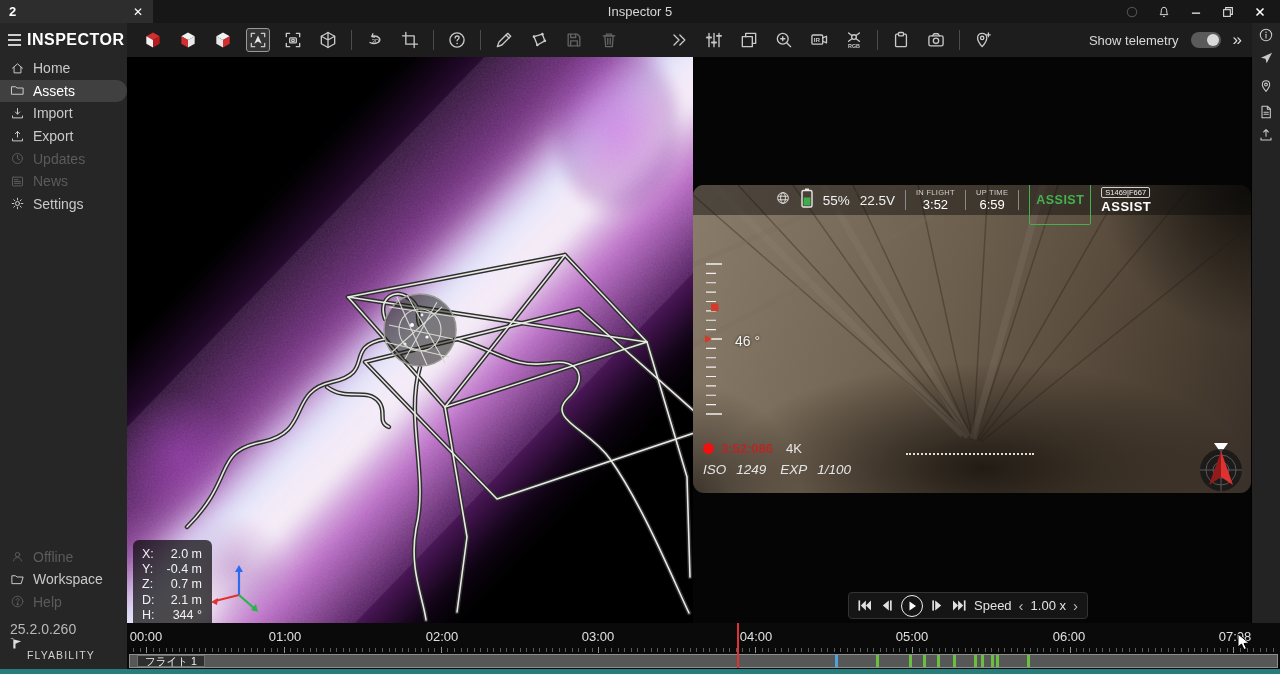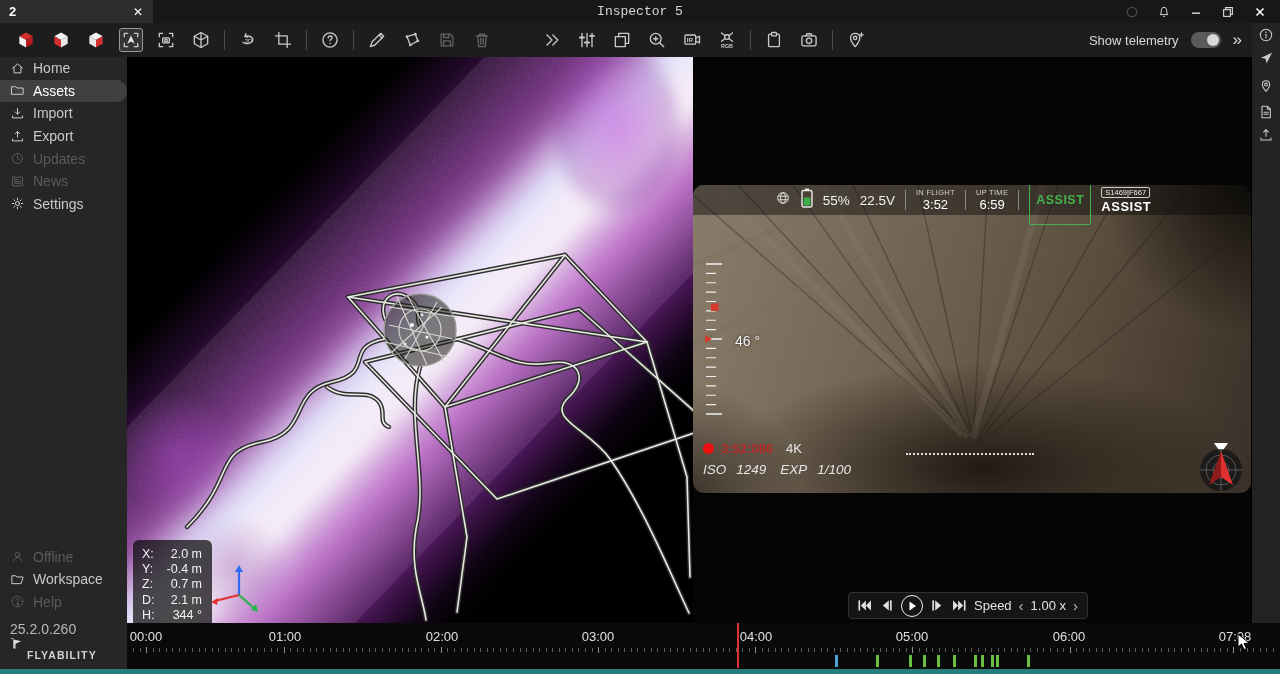--- a/index.html
+++ b/index.html
@@ -5,21 +5,21 @@
   * { margin:0; padding:0; box-sizing:border-box; }
   html,body { background:#000; }
   body { font-family:"Liberation Sans", sans-serif; }
   #app { position:relative; width:1280px; height:674px; background:#000; overflow:hidden; color:#ddd; }
 
   
   .titlebar { position:absolute; left:0; top:0; width:1280px; height:23px; background:#171717; }
   .tab { position:absolute; left:0; top:0; width:153px; height:23px; background:#2d2d2d; display:flex; align-items:center; }
   .tab-label { font-size:13px; font-weight:bold; color:#fff; margin-left:9px; flex:1; }
   .tab-close { color:#fff; font-size:12px; margin-right:10px; cursor:default; }
-  .win-title { position:absolute; left:0; right:0; top:0; height:23px; display:flex; align-items:center; justify-content:center; font-size:13px; color:#d6d6d6; pointer-events:none;font-family:Liberation Mono, monospace; }
+  .win-title { position:absolute; left:0; right:0; top:0; height:23px; display:flex; align-items:center; justify-content:center; font-size:13px; color:#d6d6d6; pointer-events:none; }
   .win-controls { position:absolute; right:0; top:0; height:23px; display:flex; align-items:center; gap:8px; padding-right:8px; }
   .win-controls .wc { width:24px; height:20px; display:flex; align-items:center; justify-content:center; }
   .wc svg { width:14px; height:14px; }
 
   
   .toolbar { position:absolute; left:0; top:23px; width:1280px; height:34px; background:#1d1d1d; display:flex; align-items:center; }
   .brand { width:127px; display:flex; align-items:center; gap:6px; padding-left:8px; background:#262626; height:34px; }
   .brand .burger { display:flex; flex-direction:column; gap:2.5px; }
   .brand .burger span { display:block; width:13px; height:2.5px; background:#cfcfcf; }
   .brand-name { font-size:16px; font-weight:bold; letter-spacing:.5px; color:#fff; }
@@ -49,21 +49,21 @@
   .side-item svg { width:15px; height:15px; flex:0 0 15px; }
   .side-item.active { background:#404040; border-radius:0 12px 12px 0; color:#fff; }
   .side-item.disabled { color:#5b5b5b; }
   .side-item.disabled svg * { stroke:#5b5b5b; }
   .side-item .grow { flex:1; }
   .side-item .chev { margin-right:8px; color:#bbb; font-size:13px; }
   .side-footer { position:absolute; left:0; bottom:56px; width:141px; }
   .version { position:absolute; left:10px; bottom:32px; font-size:14px; color:#b9b9b9; }
   .flya { position:absolute; left:8px; bottom:8px; display:flex; align-items:center; gap:4px; }
   .flya svg { width:15px; height:15px; }
-  .flya span { font-size:10.5px; font-weight:bold; letter-spacing:1.1px; color:#d2d2d2;margin-top:24px; }
+  .flya span { font-size:10.5px; font-weight:normal; letter-spacing:1.1px; color:#d2d2d2;margin-top:24px; }
 
   
   .view3d { position:absolute; left:127px; top:57px; width:566px; height:566px; background:#000; overflow:hidden; }
   .beam { position:absolute; left:-230px; top:55px; width:1100px; height:430px; transform:rotate(-46deg);
     background:linear-gradient(to bottom, rgba(0,0,0,0) 0%, rgba(120,30,150,.25) 10%, rgba(190,70,215,.55) 28%, rgba(235,150,250,.85) 44%, rgba(250,240,255,.95) 54%, rgba(230,130,245,.8) 66%, rgba(170,50,200,.45) 82%, rgba(90,20,120,.15) 93%, rgba(0,0,0,0) 100%);
     filter:blur(7px); }
   .beam-core { position:absolute; left:-250px; top:268px; width:1000px; height:110px; transform:rotate(-46deg);
     background:linear-gradient(to bottom, rgba(255,255,255,0) 0%, rgba(225,245,255,.85) 40%, rgba(255,255,255,.75) 60%, rgba(255,255,255,0) 100%);
     filter:blur(9px); }
   .plume { position:absolute; left:400px; top:-20px; width:180px; height:260px;
@@ -167,20 +167,28 @@
         </span>
       <span class="wc">
           <svg viewBox="0 0 24 24" fill="none" stroke="#fff" stroke-width="2.6">
             <path d="M6 6 L18 18 M18 6 L6 18"></path>
           </svg>
         </span>
     </div>
   </div>
 
   <div class="toolbar">
+    <div class="brand">
+      <span class="burger">
+          <span></span>
+          <span></span>
+          <span></span>
+        </span>
+      <span class="brand-name">INSPECTOR</span>
+    </div>
     <div class="tb-icons">
         <span class="ticon">
           <svg viewBox="0 0 24 24" fill="none" stroke="#c9c9c9" stroke-width="1.6" stroke-linecap="round" stroke-linejoin="round">
             <polygon points="12,3 20,7.5 12,12 4,7.5" fill="#d32f2f" stroke="none"></polygon>
             <polygon points="4,7.5 12,12 12,21 4,16.5" fill="#f2f2f2" stroke="none"></polygon>
             <polygon points="12,12 20,7.5 20,16.5 12,21" fill="#b71c1c" stroke="none"></polygon>
           </svg>
         </span>
         <span class="ticon">
           <svg viewBox="0 0 24 24" fill="none" stroke="#c9c9c9" stroke-width="1.6" stroke-linecap="round" stroke-linejoin="round">
@@ -846,20 +854,23 @@
       <span class="tl-tick" style="left:1086.7px"></span>
       <span class="tl-tick" style="left:1093.3px"></span>
       <span class="tl-tick" style="left:1099.8px"></span>
       <span class="tl-tick major" style="left:1106.4px"></span>
       <span class="tl-tick" style="left:1112.9px"></span>
       <span class="tl-tick" style="left:1119.5px"></span>
       <span class="tl-tick" style="left:1126.0px"></span>
       <span class="tl-tick" style="left:1132.6px"></span>
       <span class="tl-tick" style="left:1139.1px"></span>
       <span class="tl-tick" style="left:1145.7px"></span>
+      <div class="tl-track">
+        <span class="tl-tracklabel">フライト 1</span>
+      </div>
       <span class="tl-marker" style="left:708px;background:#4da3d8"></span>
       <span class="tl-marker" style="left:749px;background:#6abf40"></span>
       <span class="tl-marker" style="left:782px;background:#6abf40"></span>
       <span class="tl-marker" style="left:796px;background:#6abf40"></span>
       <span class="tl-marker" style="left:810px;background:#6abf40"></span>
       <span class="tl-marker" style="left:826px;background:#6abf40"></span>
       <span class="tl-marker" style="left:847px;background:#6abf40"></span>
       <span class="tl-marker" style="left:854px;background:#6abf40"></span>
       <span class="tl-marker" style="left:864px;background:#6abf40"></span>
       <span class="tl-marker" style="left:869px;background:#6abf40"></span>

